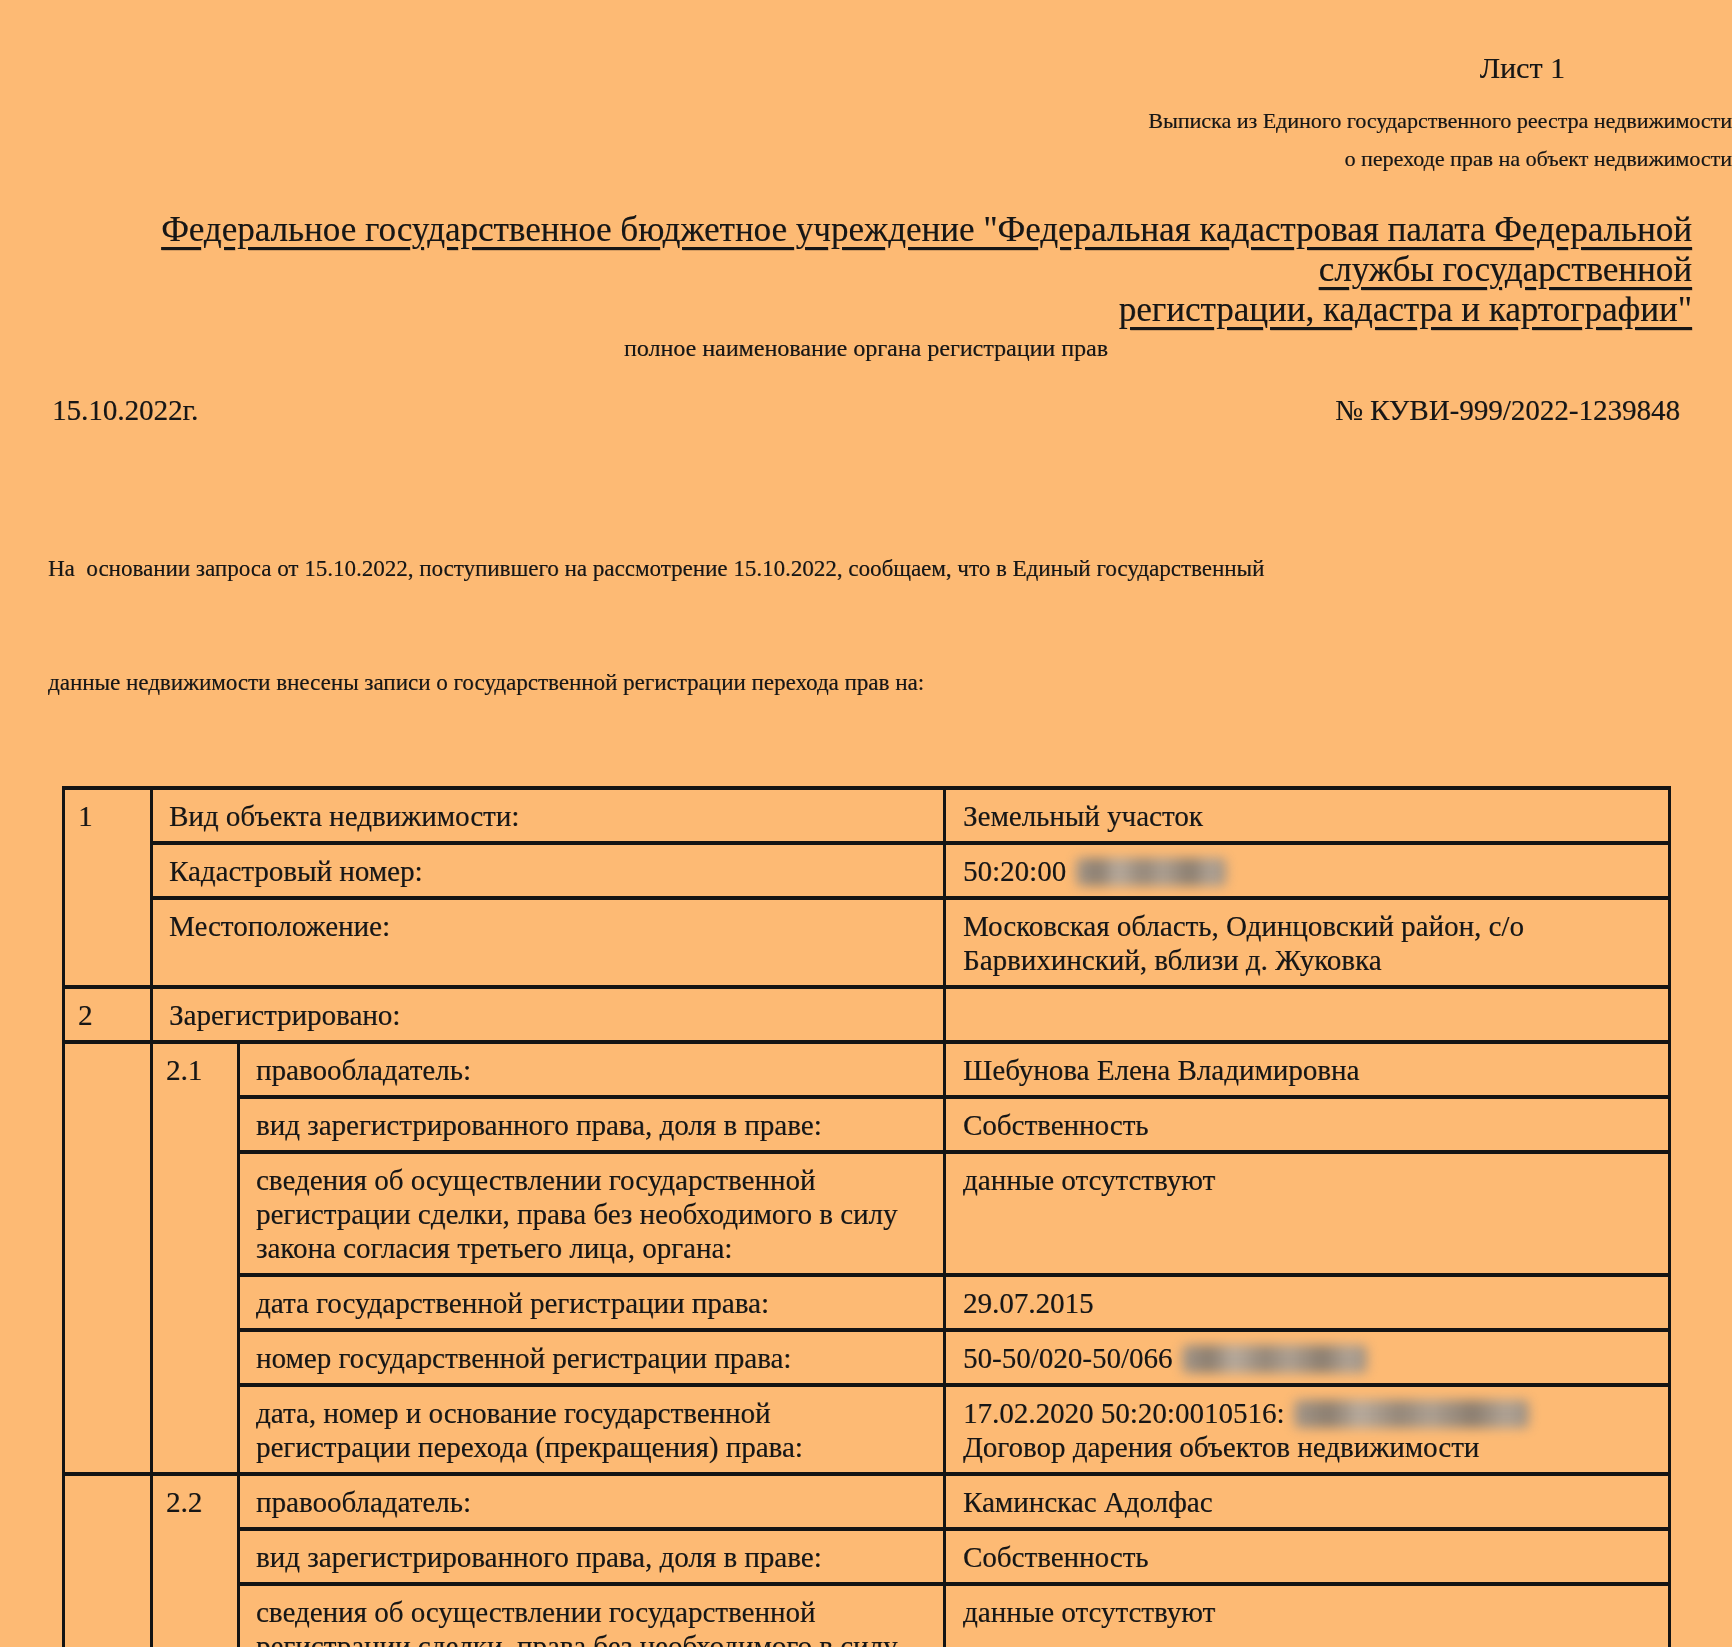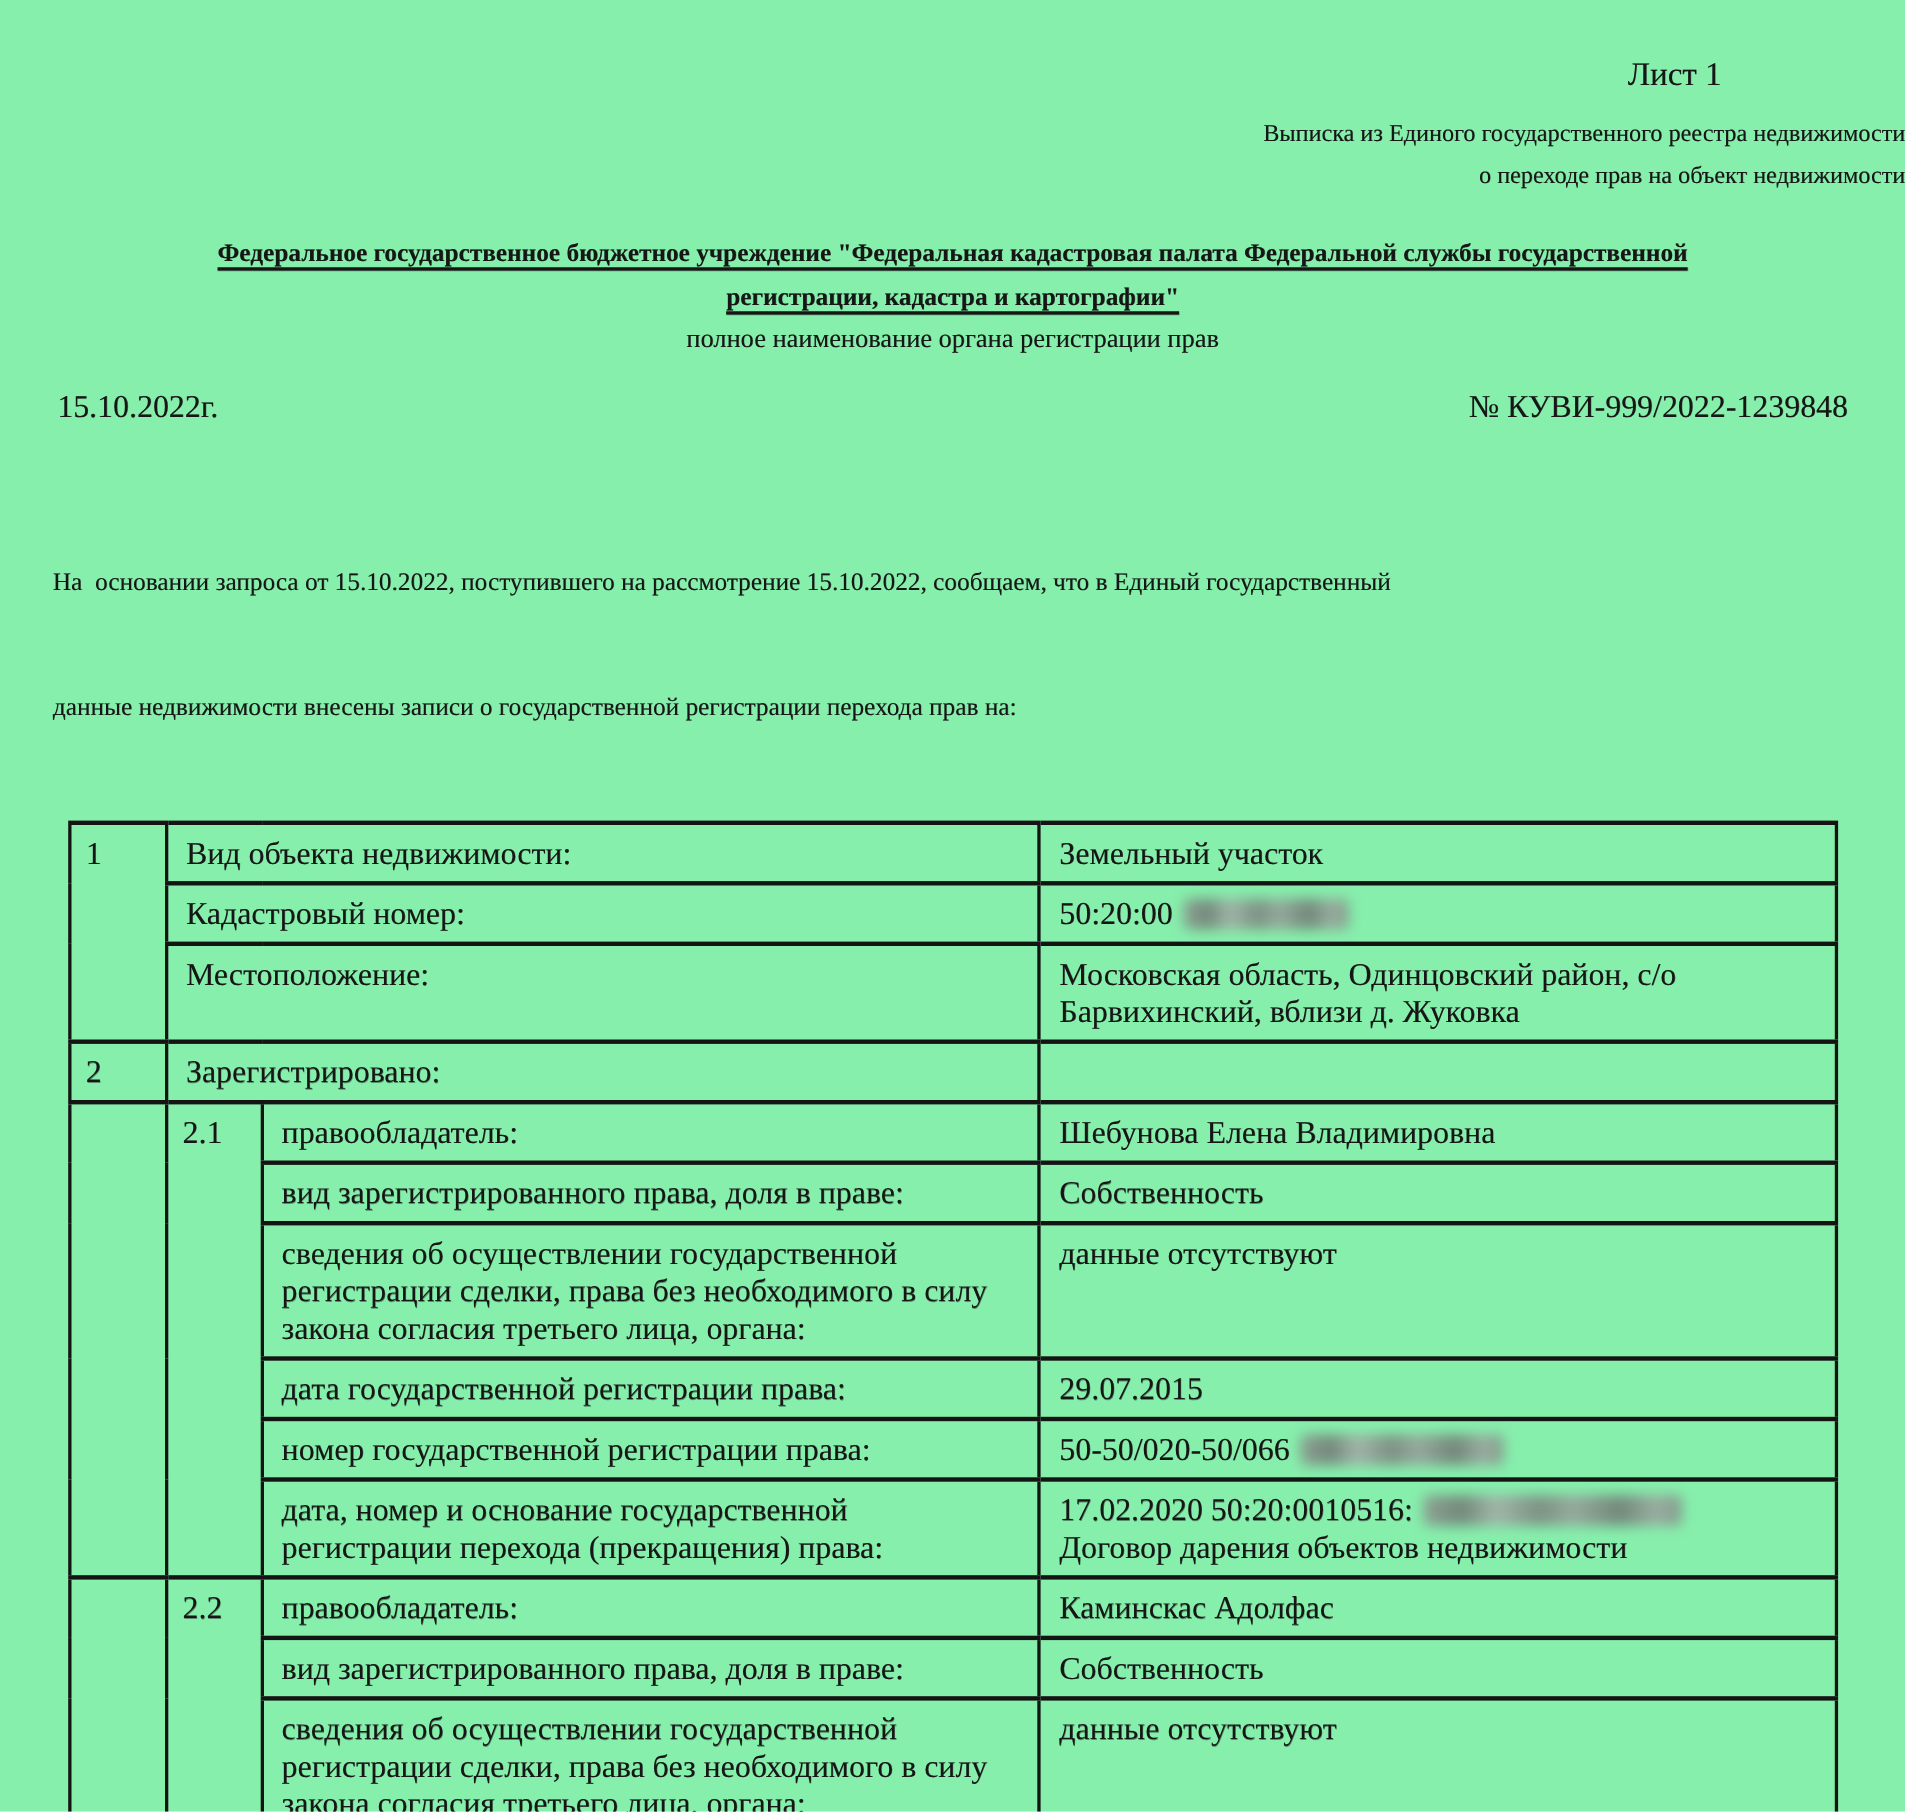--- a/index.html
+++ b/index.html
@@ -1,42 +1,42 @@
 <!DOCTYPE html>
 <html lang="ru"><head>
 <meta charset="utf-8">
 <style>
   html, body { margin: 0; padding: 0; background: #ffffff; }
   .page {
     position: relative;
     width: 1732px;
     height: 1647px;
-    background: #86efac;
+    background: #fdba74;
     overflow: hidden;
     font-family: "Liberation Serif", "DejaVu Serif", serif;
     color: #161616;
     text-shadow: 0.4px 0.4px 0.5px rgba(25,25,25,0.45);
   }
   .sheet-label {
     padding: 50px 167px 0 0;
     text-align: right;
     font-size: 30px;
     line-height: 36px;
   }
   .title {
     margin-top: 16px;
     text-align: right;
     font-size: 22px;
     line-height: 38px;
   }
   .org {
     margin-top: 32px;
-    text-align: center;
-    font-size: 23px;
-    font-weight: bold;
+    text-align: right;
+    font-size: 35px;
+    font-weight: normal;
     line-height: 40px;
     padding: 0 40px;
   }
   .org .org-line {
     text-decoration: underline;
     text-decoration-thickness: 2.5px;
     text-underline-offset: 6px;
   }
   .org-caption {
     margin-top: 6px;

